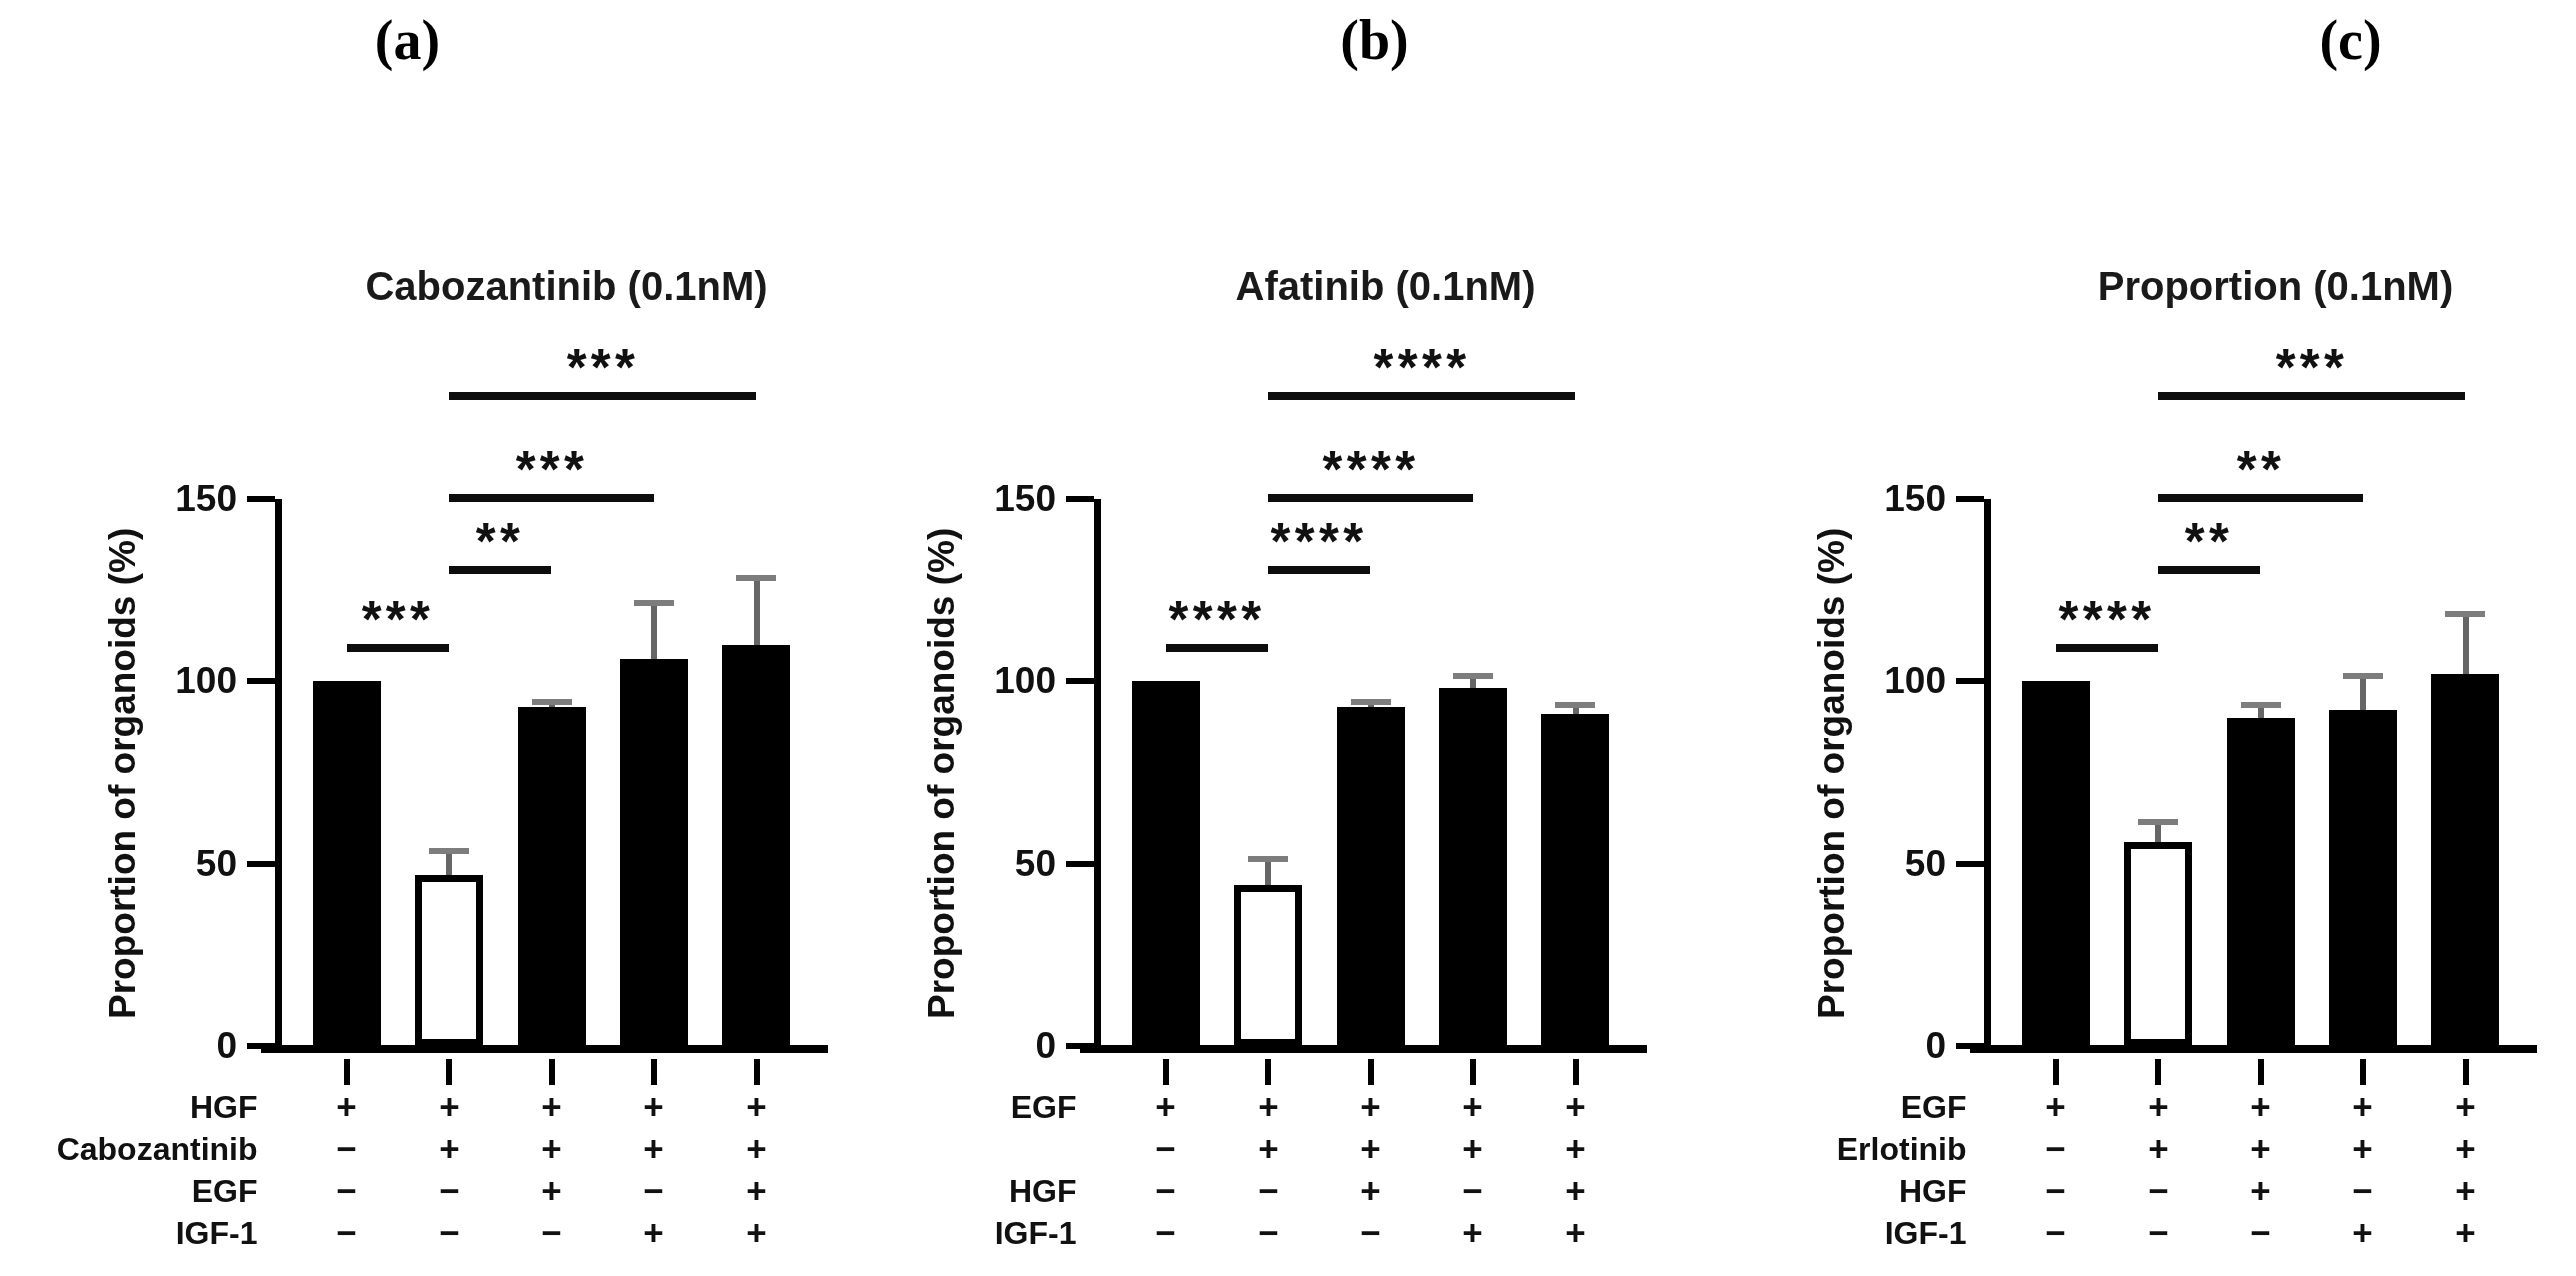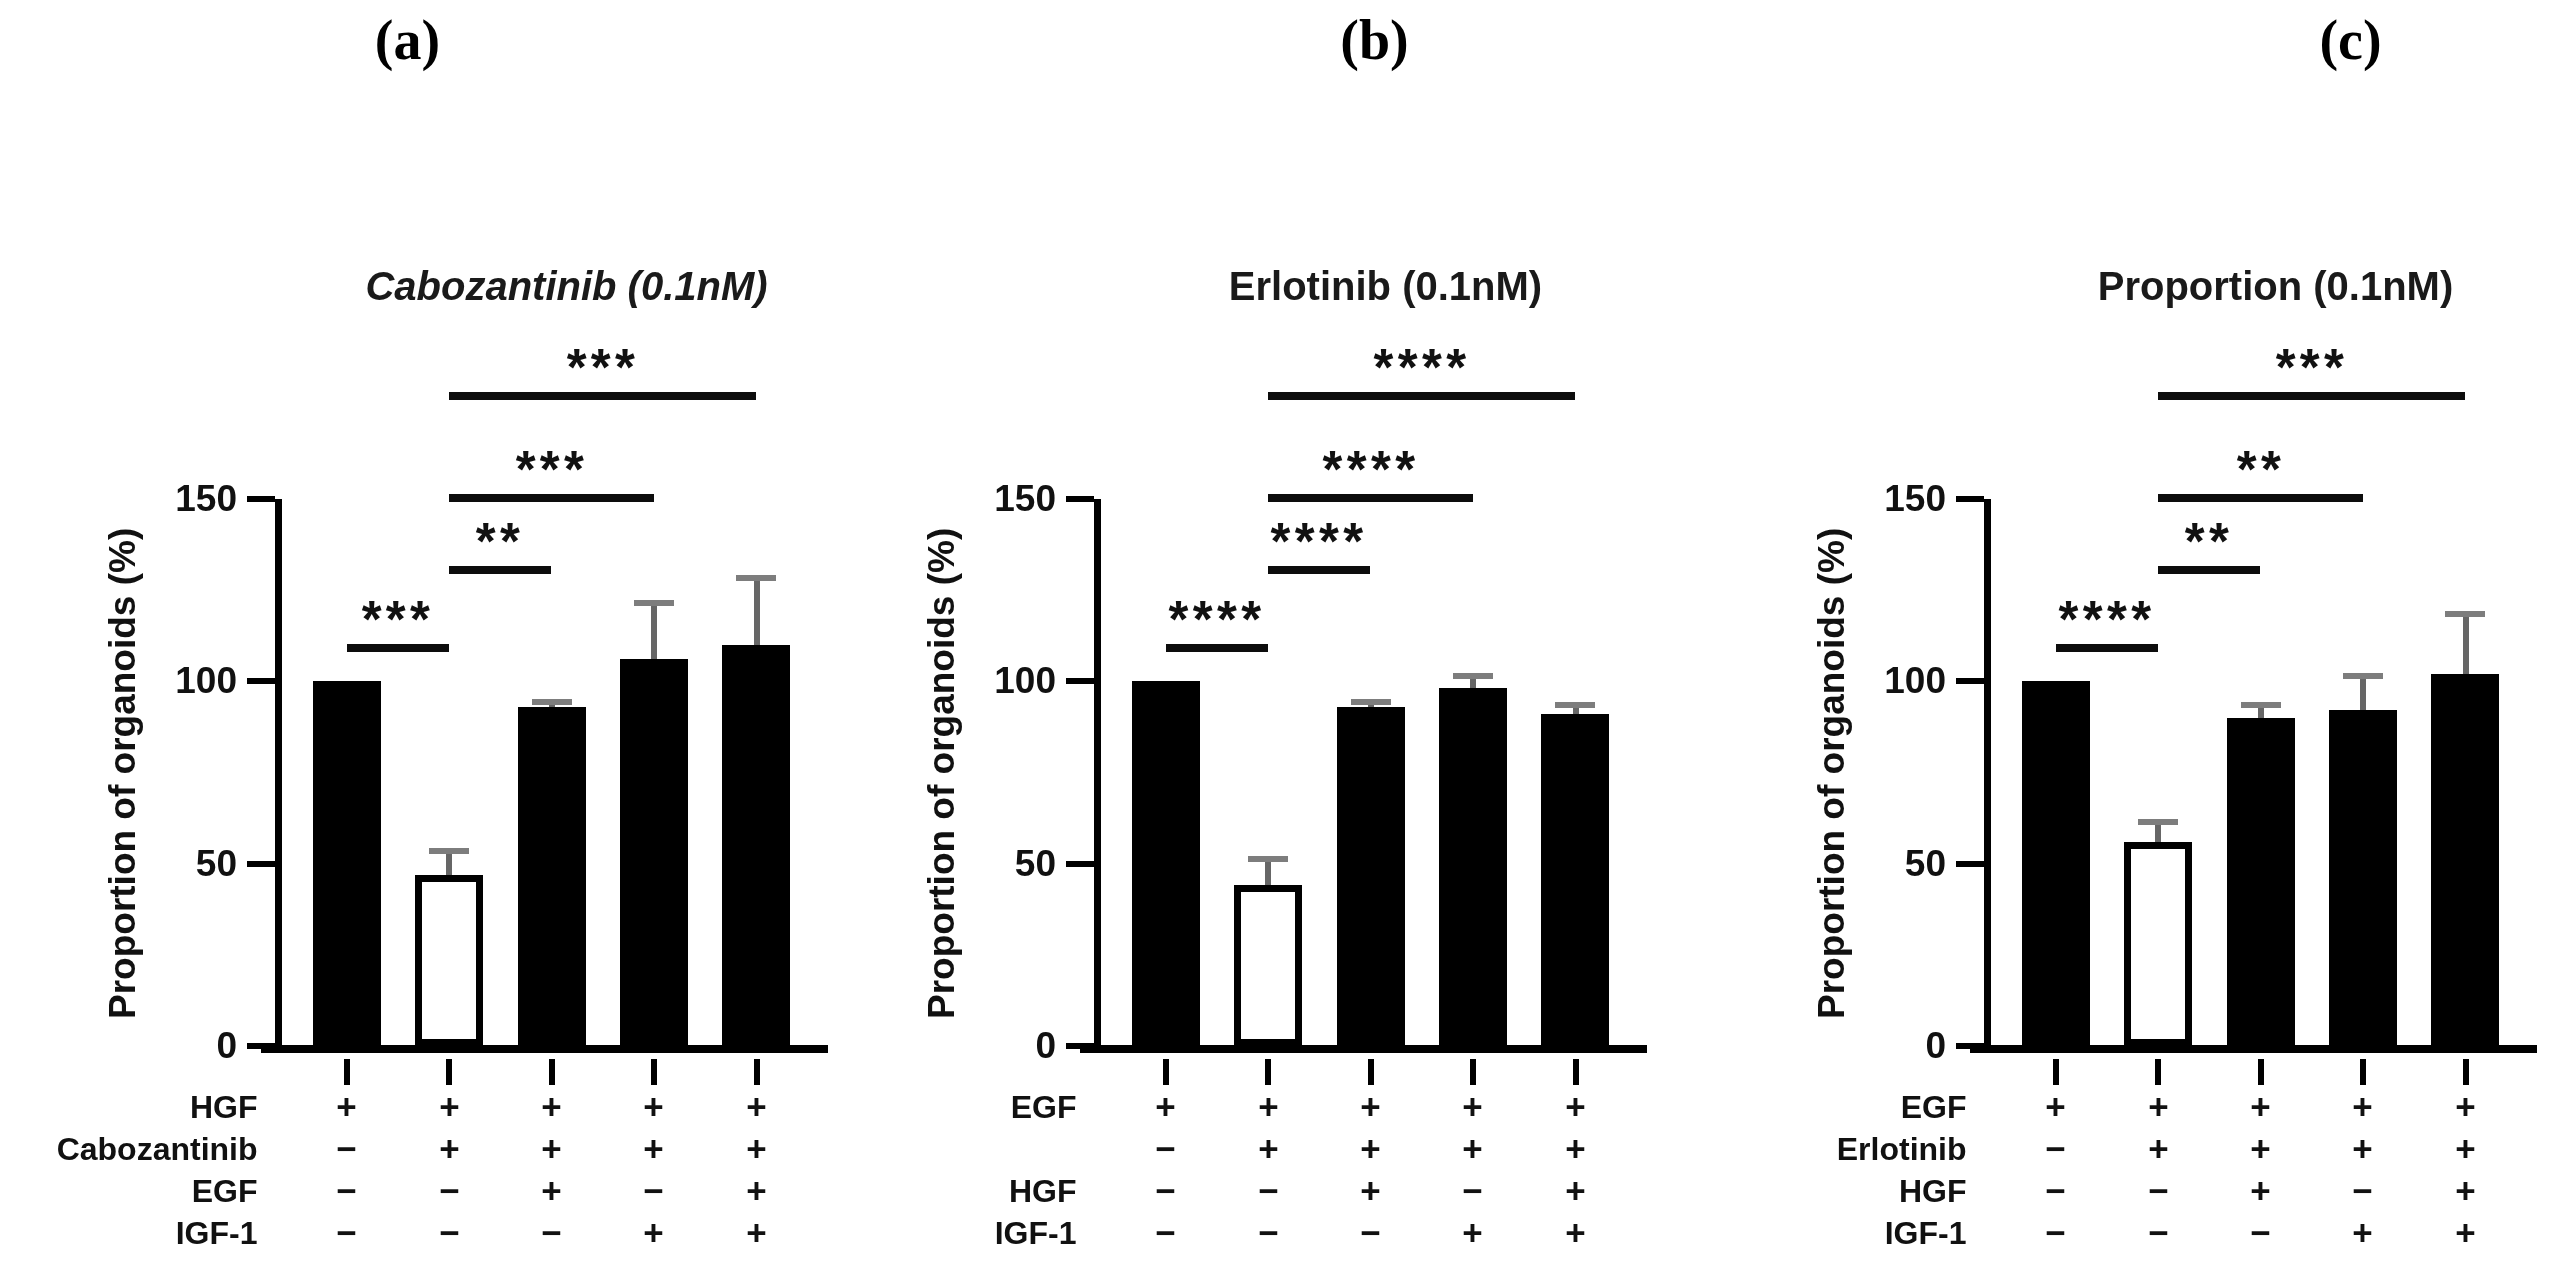--- a/index.html
+++ b/index.html
@@ -97,21 +97,21 @@
     color: #111;
   }
 </style>
 </head>
 <body>
 
 <div class="canvas">
 
   <section style="--plot-left:282px;">
     <div class="panel-letter" style="left:320px;">(a)</div>
-    <div class="chart-title" style="left:282px;font-style:italic;">Cabozantinib (0.1nM)</div>
+    <div class="chart-title" style="left:282px;">Cabozantinib (0.1nM)</div>
     <div class="y-axis-label" style="left:102px;">Proportion of organoids (%)</div>
     <div class="plot" id="plot-0">
         <div class="y-axis-line"></div>
         <div class="x-axis-line"></div>
         <div class="y-tick" style="bottom: -3.1px;"></div>
         <div class="y-tick-label" style="bottom: -19px;">0</div>
         <div class="y-tick" style="bottom: 179px;"></div>
         <div class="y-tick-label" style="bottom: 163px;">50</div>
         <div class="y-tick" style="bottom: 362px;"></div>
         <div class="y-tick-label" style="bottom: 346px;">100</div>
@@ -167,21 +167,21 @@
         <div class="matrix-sign" style="left: 34px; top: 126px;">−</div>
         <div class="matrix-sign" style="left: 137px; top: 126px;">−</div>
         <div class="matrix-sign" style="left: 239px; top: 126px;">−</div>
         <div class="matrix-sign" style="left: 341px; top: 126px;">+</div>
         <div class="matrix-sign" style="left: 444px; top: 126px;">+</div>
       </div>
   </section>
 
   <section style="--plot-left:1101px;">
     <div class="panel-letter" style="left:1287px;">(b)</div>
-    <div class="chart-title" style="left:1101px;">Erlotinib (0.1nM)</div>
+    <div class="chart-title" style="left:1101px;">Afatinib (0.1nM)</div>
     <div class="y-axis-label" style="left:921px;">Proportion of organoids (%)</div>
     <div class="plot" id="plot-1">
         <div class="y-axis-line"></div>
         <div class="x-axis-line"></div>
         <div class="y-tick" style="bottom: -3.1px;"></div>
         <div class="y-tick-label" style="bottom: -19px;">0</div>
         <div class="y-tick" style="bottom: 179px;"></div>
         <div class="y-tick-label" style="bottom: 163px;">50</div>
         <div class="y-tick" style="bottom: 362px;"></div>
         <div class="y-tick-label" style="bottom: 346px;">100</div>

